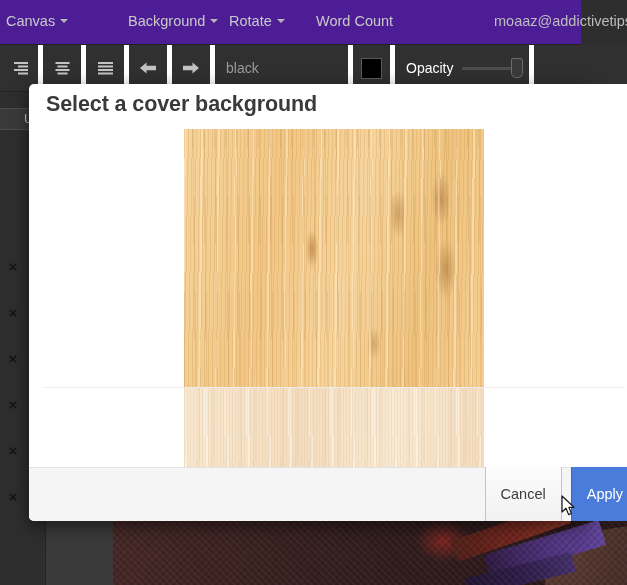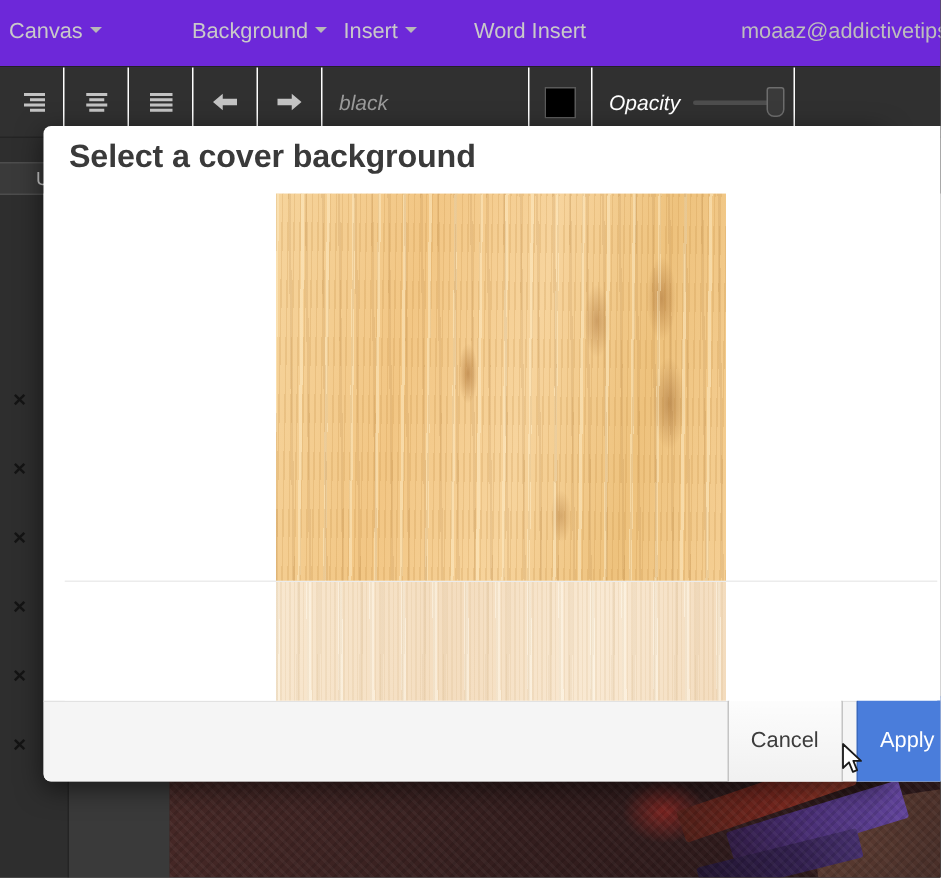--- a/index.html
+++ b/index.html
@@ -60,22 +60,22 @@
       repeating-linear-gradient(45deg, rgba(255,255,255,.035) 0 2px, rgba(0,0,0,0) 2px 5px),
       repeating-linear-gradient(-45deg, rgba(0,0,0,.10) 0 2px, rgba(0,0,0,0) 2px 5px);
   }
   .canvas-left-strip {
     position: absolute; left: 46px; top: 521px; width: 67px; height: 64px;
     background: #3a3a3a;
   }
 
   
   .menubar {
-    position: absolute; left: 0; top: 0; width: 627px; height: 45px;
-    background: #6d28d9;
+    position: absolute; left: 0; top: 0; width: 581px; height: 45px;
+    background: #4c1d95;
     border-bottom: 1px solid #222;
   }
   .menu-item {
     position: absolute; top: 13px;
     color: #c9c9c9; font-size: 14.5px; white-space: nowrap;
   }
   .caret-down {
     display: inline-block; width: 0; height: 0; margin-left: 5px;
     vertical-align: 3px;
     border-left: 4px solid transparent; border-right: 4px solid transparent;
@@ -89,23 +89,22 @@
 
   
   .toolbar {
     position: absolute; left: 0; top: 45px; width: 627px; height: 47px;
     background: #303030;
     border-bottom: 1px solid #242424;
     display: flex; align-items: center;
   }
   .tb-cell {
     height: 47px; display: flex; align-items: center; justify-content: center;
-    border-right: 1px solid #ffffff;
+    border-right: 5px solid #ffffff;
     color: #bfbfbf;
-    font-style: italic;
   }
   .tb-icon { width: 43px; }
   .tb-icon svg { display: block; }
   .tb-color-field {
     width: 138px; justify-content: flex-start; padding-left: 11px;
     color: #9a9a9a; font-size: 14px;
   }
   .tb-swatch-cell { width: 42px; }
   .swatch {
     width: 21px; height: 21px; background: #000;
@@ -304,23 +303,23 @@
   </div>
 
   <div class="menubar">
     <div class="menu-item m-canvas">
       <span>Canvas</span><span class="caret-down"></span>
     </div>
     <div class="menu-item m-background">
       <span>Background</span><span class="caret-down"></span>
     </div>
     <div class="menu-item m-insert">
-      <span>Insert</span><span class="caret-down"></span>
-    </div>
-    <div class="menu-item m-wordcount">Word Insert</div>
+      <span>Rotate</span><span class="caret-down"></span>
+    </div>
+    <div class="menu-item m-wordcount">Word Count</div>
     <div class="menu-item m-user">moaaz@addictivetips</div>
   </div>
 
   <div class="toolbar">
     <div class="tb-cell tb-icon">
       <span>
         <svg width="17" height="13" viewBox="0 0 17 13">
             <g fill="#c3c3c3">
           <rect x="3" y="0" width="14" height="2"></rect>
               <rect x="7" y="3.5" width="10" height="2"></rect>

